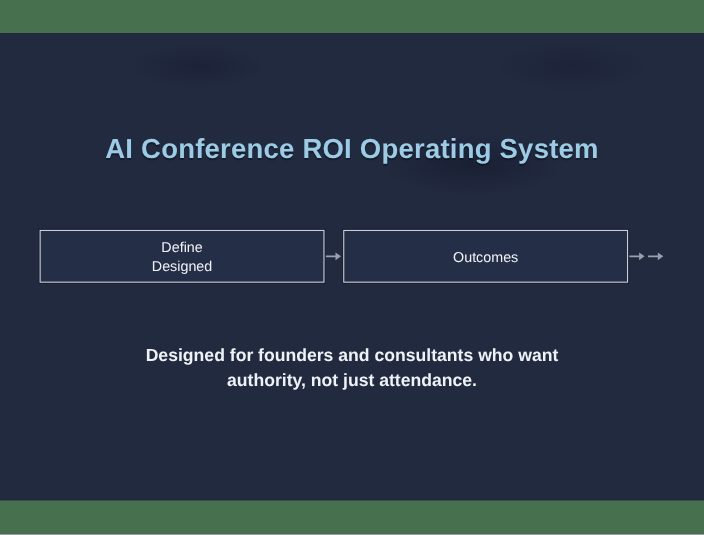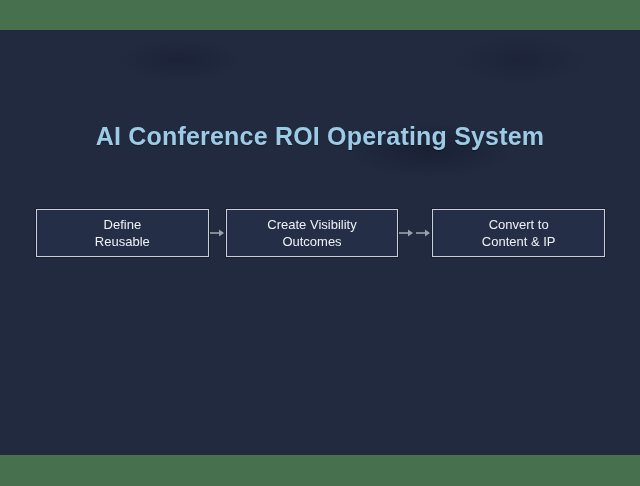--- a/index.html
+++ b/index.html
@@ -101,54 +101,53 @@
   <div class="bar-top"></div>
 
   <div class="content">
 
     <div class="title">AI Conference ROI Operating System</div>
 
     <div class="steps-row">
 
       <div class="step-box">
         <span>Define</span>
-        <span>Reusable</span>
+        <span>Designed</span>
       </div>
 
       <div class="flow-arrow">
         <svg width="15" height="10" viewBox="0 0 15 10">
           <line x1="0" y1="5" x2="10" y2="5" stroke="var(--arrow-gray, #9AA0AC)" stroke-width="1.6"></line>
           <path d="M9,1.5 L14,5 L9,8.5 Z" fill="var(--arrow-gray, #9AA0AC)"></path>
         </svg>
       </div>
 
       <div class="step-box">
-        <span>Create Visibility</span>
         <span>Outcomes</span>
       </div>
 
       <div class="flow-arrow">
         <svg width="15" height="10" viewBox="0 0 15 10">
           <line x1="0" y1="5" x2="10" y2="5" stroke="var(--arrow-gray, #9AA0AC)" stroke-width="1.6"></line>
           <path d="M9,1.5 L14,5 L9,8.5 Z" fill="var(--arrow-gray, #9AA0AC)"></path>
         </svg>
       </div>
 
 
       <div class="flow-arrow">
         <svg width="15" height="10" viewBox="0 0 15 10">
           <line x1="0" y1="5" x2="10" y2="5" stroke="var(--arrow-gray, #9AA0AC)" stroke-width="1.6"></line>
           <path d="M9,1.5 L14,5 L9,8.5 Z" fill="var(--arrow-gray, #9AA0AC)"></path>
         </svg>
       </div>
 
-      <div class="step-box">
-        <span>Convert to</span>
-        <span>Content &amp; IP</span>
-      </div>
 
     </div>
 
+    <div class="subtitle">
+      <div>Designed for founders and consultants who want</div>
+      <div>authority, not just attendance.</div>
+    </div>
 
   </div>
 
   <div class="bar-bottom"></div>
 </div>
 
 </body></html>

